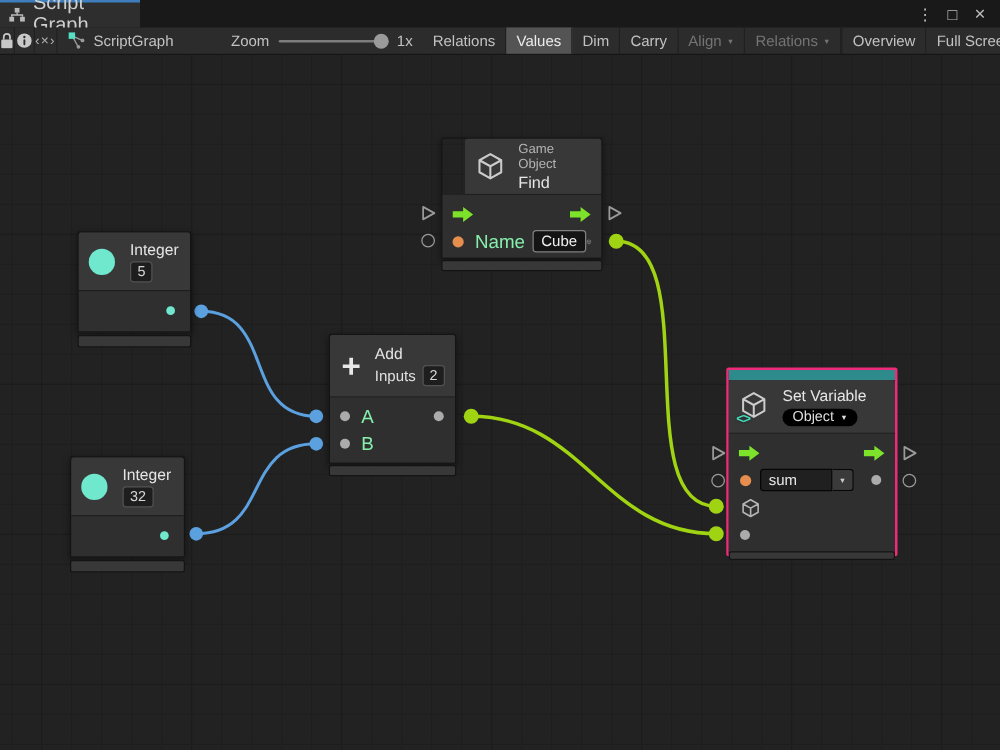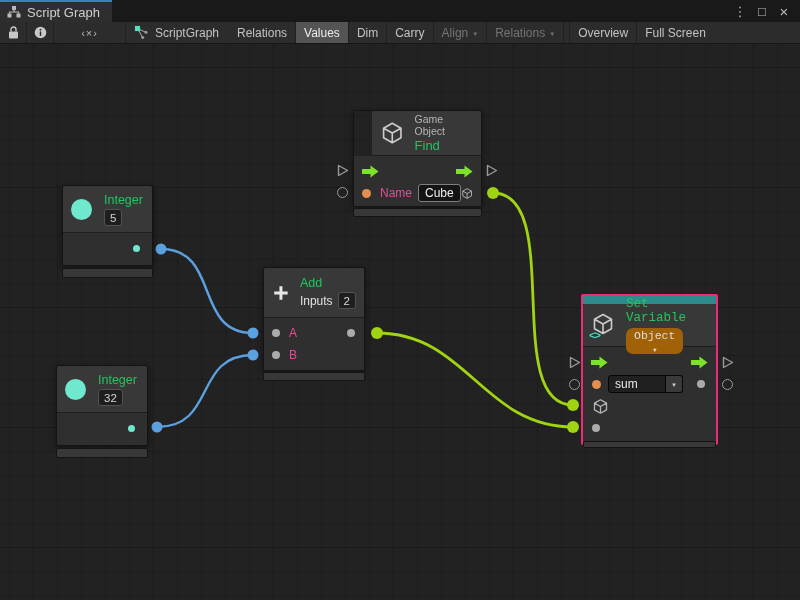--- a/index.html
+++ b/index.html
@@ -4,21 +4,21 @@
 <style>
   * { margin:0; padding:0; box-sizing:border-box; }
   html,body { width:800px; height:600px; overflow:hidden; background:#191919;
               font-family:"Liberation Sans", sans-serif; }
   .window { position:relative; width:800px; height:600px; background:#191919; }
 
   
   .tabbar { position:absolute; left:0; top:0; width:800px; height:22px; background:#191919;
             display:flex; align-items:stretch; }
   .tab { width:112px; background:#2e2e2e; border-top:2px solid #3f7ebc; display:flex;
-         align-items:center; gap:6px; padding-left:7px; color:#cfcfcf; font-size:13px; }
+         align-items:center; gap:6px; padding-left:7px; color:#cfcfcf; font-size:16px; }
   .win-controls { margin-left:auto; display:flex; align-items:center; gap:6px; padding-right:8px; }
   .win-btn { color:#bdbdbd; font-size:13px; width:16px; text-align:center; cursor:default; }
   .win-btn.close { font-size:15px; }
 
   
   .toolbar { position:absolute; left:0; top:22px; width:800px; height:22px; background:#2c2c2c;
              border-bottom:1px solid #161616; display:flex; align-items:stretch;
              color:#c2c2c2; font-size:12px; }
   .tb-seg { display:flex; align-items:center; justify-content:center; border-right:1px solid #202020; }
   .tb-icon-btn { width:27px; }
@@ -53,30 +53,30 @@
   .wires { position:absolute; left:0; top:0; }
 
   
   .node { position:absolute; border:1px solid #141414; border-radius:2px;
           box-shadow:0 2px 6px rgba(0,0,0,.45); }
   .n-header { background:#383838; display:flex; align-items:center; padding:0 8px;
               border-bottom:1px solid #1e1e1e; border-radius:2px 2px 0 0; }
   .n-body { background:#2f2f2f; }
   .n-footer { position:absolute; left:-1px; right:-1px; background:#383838;
               border:1px solid #141414; border-radius:2px; }
-  .n-title { color:#22c55e; font-size:12.5px; }
+  .n-title { color:#e5e5e5; font-size:12.5px; }
   .n-sub { color:#b5b5b5; font-size:10.5px; }
   .vbox { background:#1e1e1e; border:1px solid #525252; border-radius:3px; color:#d6d6d6;
           font-size:11.5px; padding:0 5px; height:17px; line-height:16px; display:inline-block; }
   .row { display:flex; align-items:center; height:22px; padding:0 8px; position:relative; }
   .dot { border-radius:50%; display:inline-block; flex:none; }
   .dot.gray { width:8px; height:8px; background:#ababab; }
   .dot.orange { width:9px; height:9px; background:#e58e4e; }
   .dot.teal-s { width:7px; height:7px; background:#70e8cd; }
-  .plabel { color:#ec4899; font-size:12px; margin-left:9px; }
+  .plabel { color:#86efac; font-size:15px; margin-left:9px; }
 
   
   .node.integer { width:91px; }
   .node.integer .n-header { height:47px; }
   .teal-circle { width:21px; height:21px; border-radius:50%; background:#70e8cd; flex:none; }
   .int-col { margin-left:12px; display:flex; flex-direction:column; gap:2px; align-items:flex-start; }
   .node.integer .n-body { height:32px; position:relative; }
   .node.integer .n-body .dot.teal-s { position:absolute; right:12px; top:12px; }
 
   
@@ -94,23 +94,23 @@
   .node.find .n-body { padding:4px 0 2px; }
   .flow-right { margin-left:auto; }
   .fieldbox { background:#141414; border:1px solid #808080; border-radius:3px; color:#f0f0f0;
               font-size:12px; padding:0 6px; height:18px; line-height:17px; margin-left:6px; }
 
   
   .selection { position:absolute; border:2px solid #ed2b78; border-radius:2px; }
   .node.setvar { position:relative; width:133px; border:none; box-shadow:none; }
   .teal-strip { height:8px; background:#2e8b8b; }
   .node.setvar .n-header { height:43px; }
-  .sv-col { margin-left:9px; display:flex; flex-direction:column; gap:3px; align-items:flex-start;font-family:Liberation Mono, monospace; }
-  .pill { background:#a16207; border-radius:7px; color:#dedede; font-size:11.5px; padding:1px 8px;
-          display:flex; align-items:center; gap:5px;flex-direction:column; }
+  .sv-col { margin-left:9px; display:flex; flex-direction:column; gap:3px; align-items:flex-start; }
+  .pill { background:#000000; border-radius:7px; color:#dedede; font-size:11.5px; padding:1px 8px;
+          display:flex; align-items:center; gap:5px; }
   .node.setvar .n-body { padding:4px 0; }
   .selectbox { display:flex; align-items:flex-end; margin-left:7px; }
   .sel-field { width:58px; height:18px; background:#202020; border:1px solid #060606;
                border-radius:3px 0 0 3px; color:#e8e8e8; font-size:12px; padding:0 6px;
                line-height:17px; }
   .sel-caret { width:17px; height:18px; background:#3a3a3a; border:1px solid #060606;
                border-left:none; border-radius:0 3px 3px 0; color:#cccccc; display:flex;
                align-items:center; justify-content:center; }
   .icon-stack { position:relative; width:26px; height:26px; flex:none; }
   .angle { position:absolute; left:-2px; bottom:-3px; color:#43e0c0; font-weight:bold;
@@ -160,20 +160,27 @@
       <span>‹×›</span>
     </div>
     <div class="tb-seg tb-graph">
       <svg width="15" height="15" viewBox="0 0 16 16">
         <path d="M4 4 L12 7.5 M4 4 L9 13" stroke="#9a9a9a" stroke-width="1.2"></path>
         <rect x="1" y="1" width="5.5" height="5.5" fill="#55e0c4"></rect>
         <circle cx="12.8" cy="7.8" r="1.6" fill="#9a9a9a"></circle>
         <circle cx="9.3" cy="13.3" r="1.6" fill="#9a9a9a"></circle>
       </svg>
       <span>ScriptGraph</span>
+    </div>
+    <div class="tb-seg tb-zoom">
+      <span style="margin-left:28px">Zoom</span>
+      <div class="zoom-track">
+        <div class="zoom-handle"></div>
+      </div>
+      <span>1x</span>
     </div>
     <div class="tb-btn">
       <span>Relations</span>
     </div>
     <div class="tb-btn active">
       <span>Values</span>
     </div>
     <div class="tb-btn">
       <span>Dim</span>
     </div>

